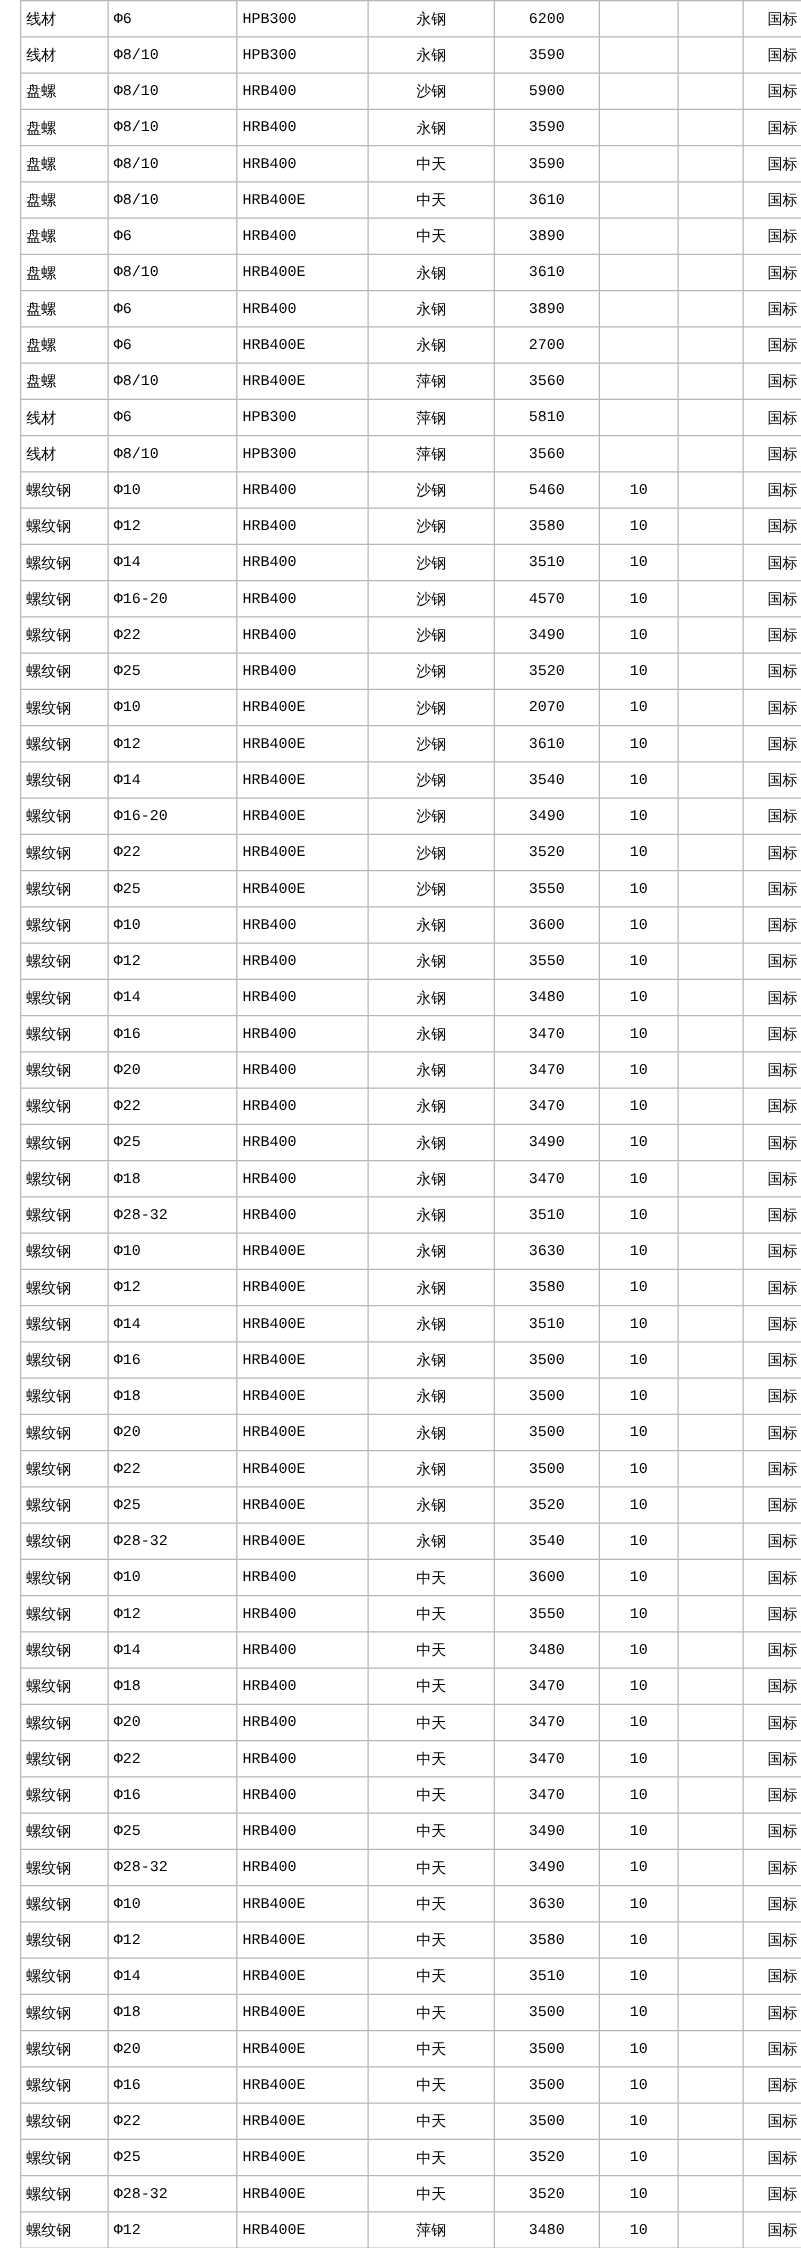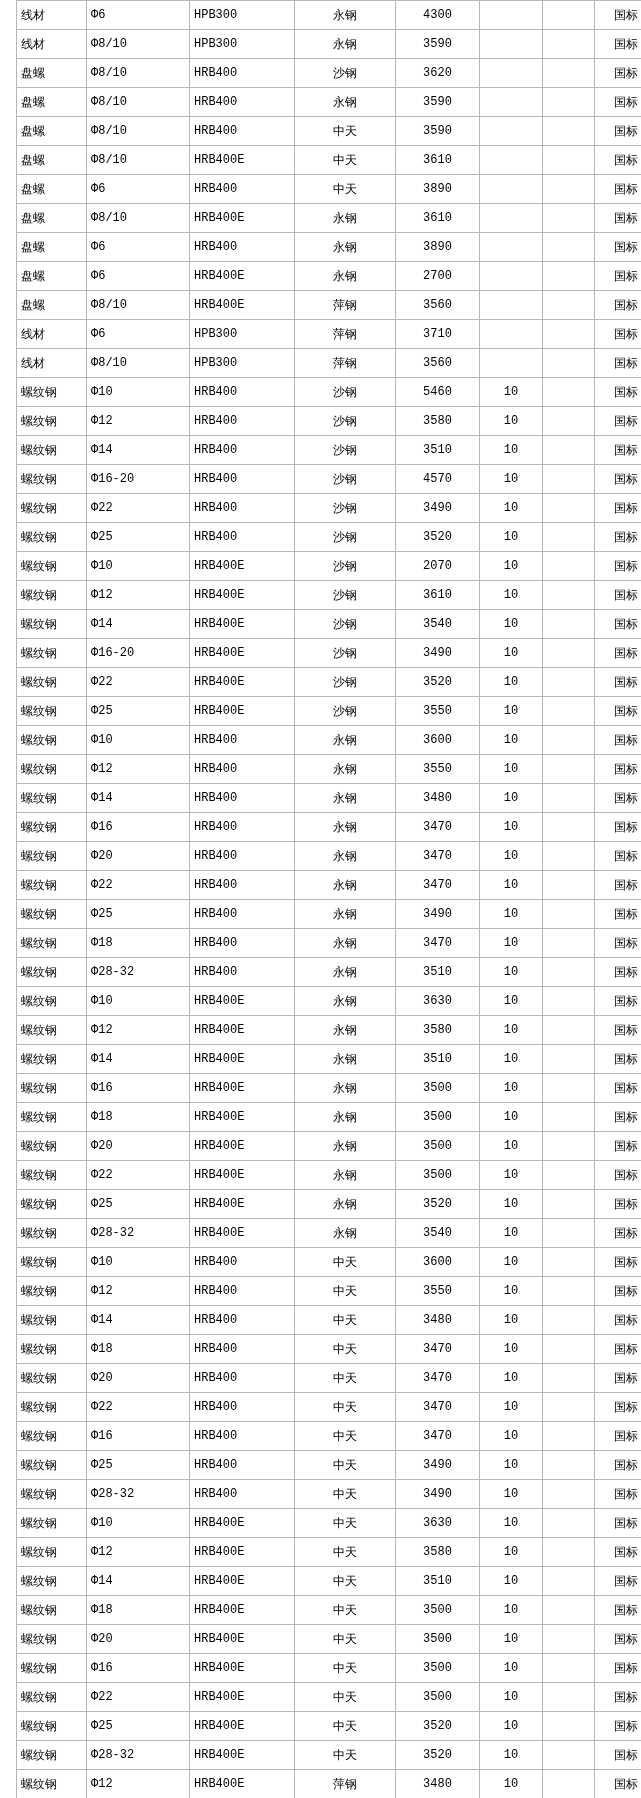--- a/index.html
+++ b/index.html
@@ -58,41 +58,41 @@
       <col class="c5">
       <col class="c6">
       <col class="c7">
   </colgroup>
   <tbody>
       <tr>
         <td class="cat">线材</td>
         <td class="spec">Φ6</td>
         <td class="grade">HPB300</td>
         <td class="brand">永钢</td>
-        <td class="price">4300</td>
+        <td class="price">6200</td>
         <td class="delta"></td>
         <td class="blank"></td>
         <td class="std">国标</td>
       </tr>
       <tr>
         <td class="cat">线材</td>
         <td class="spec">Φ8/10</td>
         <td class="grade">HPB300</td>
         <td class="brand">永钢</td>
         <td class="price">3590</td>
         <td class="delta"></td>
         <td class="blank"></td>
         <td class="std">国标</td>
       </tr>
       <tr>
         <td class="cat">盘螺</td>
         <td class="spec">Φ8/10</td>
         <td class="grade">HRB400</td>
         <td class="brand">沙钢</td>
-        <td class="price">3620</td>
+        <td class="price">5900</td>
         <td class="delta"></td>
         <td class="blank"></td>
         <td class="std">国标</td>
       </tr>
       <tr>
         <td class="cat">盘螺</td>
         <td class="spec">Φ8/10</td>
         <td class="grade">HRB400</td>
         <td class="brand">永钢</td>
         <td class="price">3590</td>
@@ -168,21 +168,21 @@
         <td class="price">3560</td>
         <td class="delta"></td>
         <td class="blank"></td>
         <td class="std">国标</td>
       </tr>
       <tr>
         <td class="cat">线材</td>
         <td class="spec">Φ6</td>
         <td class="grade">HPB300</td>
         <td class="brand">萍钢</td>
-        <td class="price">3710</td>
+        <td class="price">5810</td>
         <td class="delta"></td>
         <td class="blank"></td>
         <td class="std">国标</td>
       </tr>
       <tr>
         <td class="cat">线材</td>
         <td class="spec">Φ8/10</td>
         <td class="grade">HPB300</td>
         <td class="brand">萍钢</td>
         <td class="price">3560</td>

